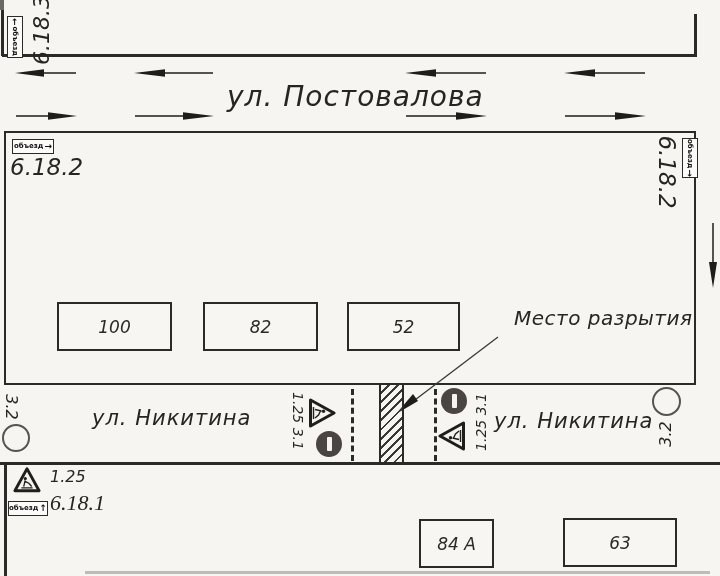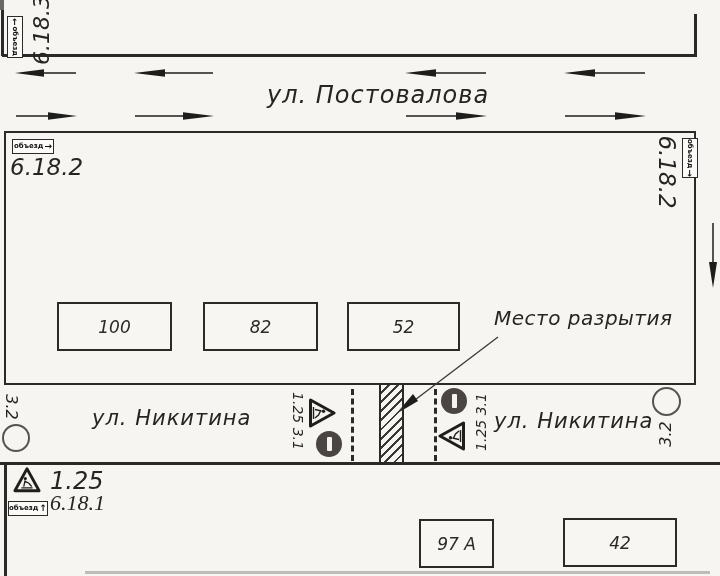--- a/index.html
+++ b/index.html
@@ -39,21 +39,21 @@
   <div class="ln" style="left:1px;top:0;width:3px;height:56px;"></div>
   <div class="ln" style="left:2px;top:54px;width:695px;height:2.5px;"></div>
   <div class="ln" style="left:694px;top:14px;width:2.5px;height:42px;"></div>
 
   <div class="detour-sign" style="left:-6px;top:29px;width:40px;height:14px;transform:rotate(90deg);">
     <span class="arr">←</span>
     <span>объезд</span>
   </div>
   <div class="rottxt" style="left:10px;top:17px;width:64px;height:26px;font-size:22px;transform:rotate(-90deg);">6.18.3</div>
 
-  <div class="it" style="left:227px;top:83px;font-size:24px;letter-spacing:1px;margin-left:40px;">ул. Постовалова</div>
+  <div class="it" style="left:227px;top:83px;font-size:28px;letter-spacing:1px;">ул. Постовалова</div>
 
   <svg class="arrow-svg" style="left:14px;top:67px;" width="64" height="12">
       <line x1="62" y1="6" x2="20" y2="6" stroke="#1d1d1b" stroke-width="1.5"></line>
       <polygon points="1,6 30,2.2 30,9.8" fill="#1d1d1b"></polygon>
     </svg>
   <svg class="arrow-svg" style="left:133px;top:67px;" width="82" height="12">
       <line x1="80" y1="6" x2="22" y2="6" stroke="#1d1d1b" stroke-width="1.5"></line>
       <polygon points="1,6 32,2.2 32,9.8" fill="#1d1d1b"></polygon>
     </svg>
   <svg class="arrow-svg" style="left:404px;top:67px;" width="84" height="12">
@@ -104,21 +104,21 @@
   </div>
   <div class="box" style="left:347px;top:302px;width:109px;height:45px;">
     <span class="bld-label">52</span>
   </div>
 
   <svg class="arrow-svg" style="left:704px;top:222px;" width="18" height="68">
     <line x1="9" y1="1" x2="9" y2="46" stroke="#1d1d1b" stroke-width="1.5"></line>
     <polygon points="9,66 5,40 13,40" fill="#1d1d1b"></polygon>
   </svg>
 
-  <div class="it" style="left:494px;top:308px;font-size:20px;letter-spacing:0.5px;">Место разрытия</div>
+  <div class="it" style="left:514px;top:308px;font-size:20px;letter-spacing:0.5px;">Место разрытия</div>
   <svg class="arrow-svg" style="left:385px;top:330px;" width="125" height="92">
     <line x1="113" y1="7" x2="22" y2="76" stroke="#3a3835" stroke-width="1.3"></line>
     <polygon points="11,84 33,71 28,64" fill="#1d1d1b"></polygon>
   </svg>
 
   <div class="hatch" style="left:379px;top:385px;width:21px;height:79px;"></div>
 
   <div class="ln" style="left:0;top:462px;width:720px;height:2.5px;"></div>
 
   <div class="it" style="left:92px;top:408px;font-size:21px;letter-spacing:1px;">ул. Никитина</div>
@@ -153,29 +153,29 @@
   </svg>
   <div class="rottxt" style="left:445px;top:412px;width:72px;height:20px;font-size:14px;transform:rotate(-90deg);">1.25 3.1</div>
 
   <div class="ln" style="left:4px;top:463px;width:2.5px;height:113px;"></div>
 
   <svg class="tri" style="left:13px;top:466px;" width="28" height="28" viewBox="0 0 30 30">
     <polygon points="15,3 28,26.5 2,26.5" fill="#f4f3ef" stroke="#1e1e1c" stroke-width="3" stroke-linejoin="round"></polygon>
     <circle cx="13.2" cy="13.5" r="1.7" fill="#1e1e1c"></circle>
     <path d="M13 15.5 L11.5 22 M13 16.5 L17 18.5 L20 22 M9 23.5 L21 23.5" stroke="#1e1e1c" stroke-width="1.4" fill="none"></path>
   </svg>
-  <div class="it" style="left:50px;top:469px;font-size:24px;text-align:center;">1.25</div>
+  <div class="it" style="left:50px;top:469px;font-size:16px;text-align:center;">1.25</div>
   <div class="it" style="left:50px;top:492px;font-size:22px;font-family:Liberation Serif, serif;">6.18.1</div>
   <div class="detour-sign" style="left:8px;top:501px;width:38px;height:13px;">
     <span>объезд</span>
     <span class="arr">↑</span>
   </div>
 
   <div class="box" style="left:419px;top:519px;width:71px;height:45px;">
-    <span class="bld-label">97 А</span>
+    <span class="bld-label">84 А</span>
   </div>
   <div class="box" style="left:563px;top:518px;width:110px;height:45px;">
-    <span class="bld-label">42</span>
+    <span class="bld-label">63</span>
   </div>
 
   <div class="ln" style="left:85px;top:571px;width:625px;height:3px;background:#a09d97;opacity:0.65;"></div>
   <div class="ln" style="left:0;top:0;width:4px;height:10px;background:#6b6965;"></div>
 </div>
 
 </body></html>

